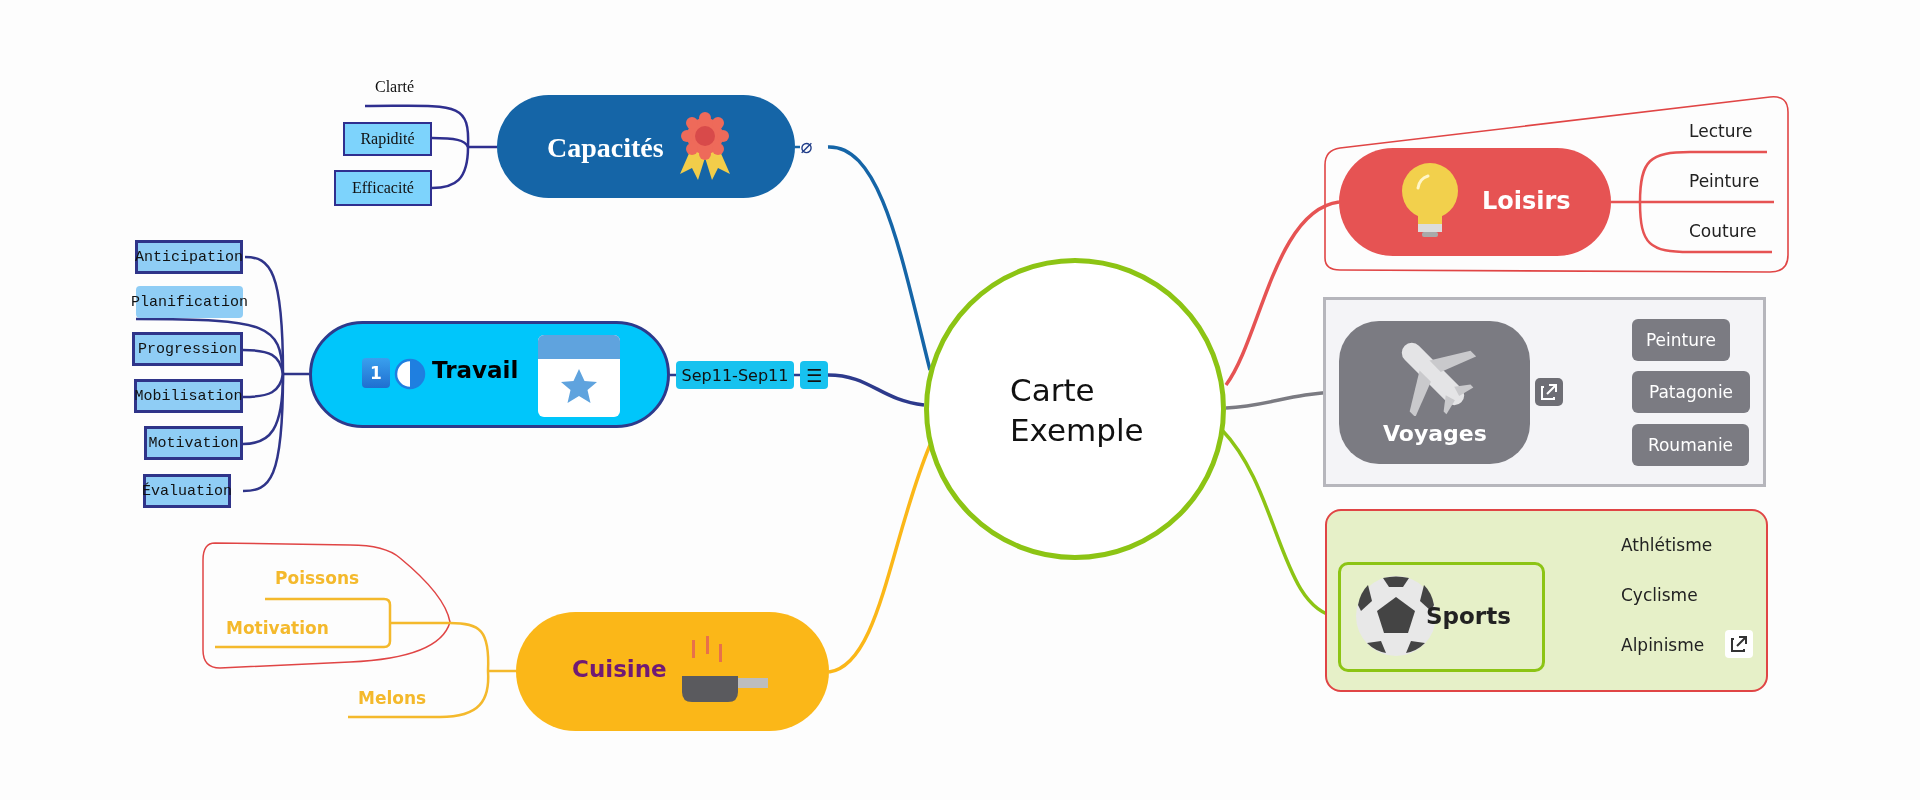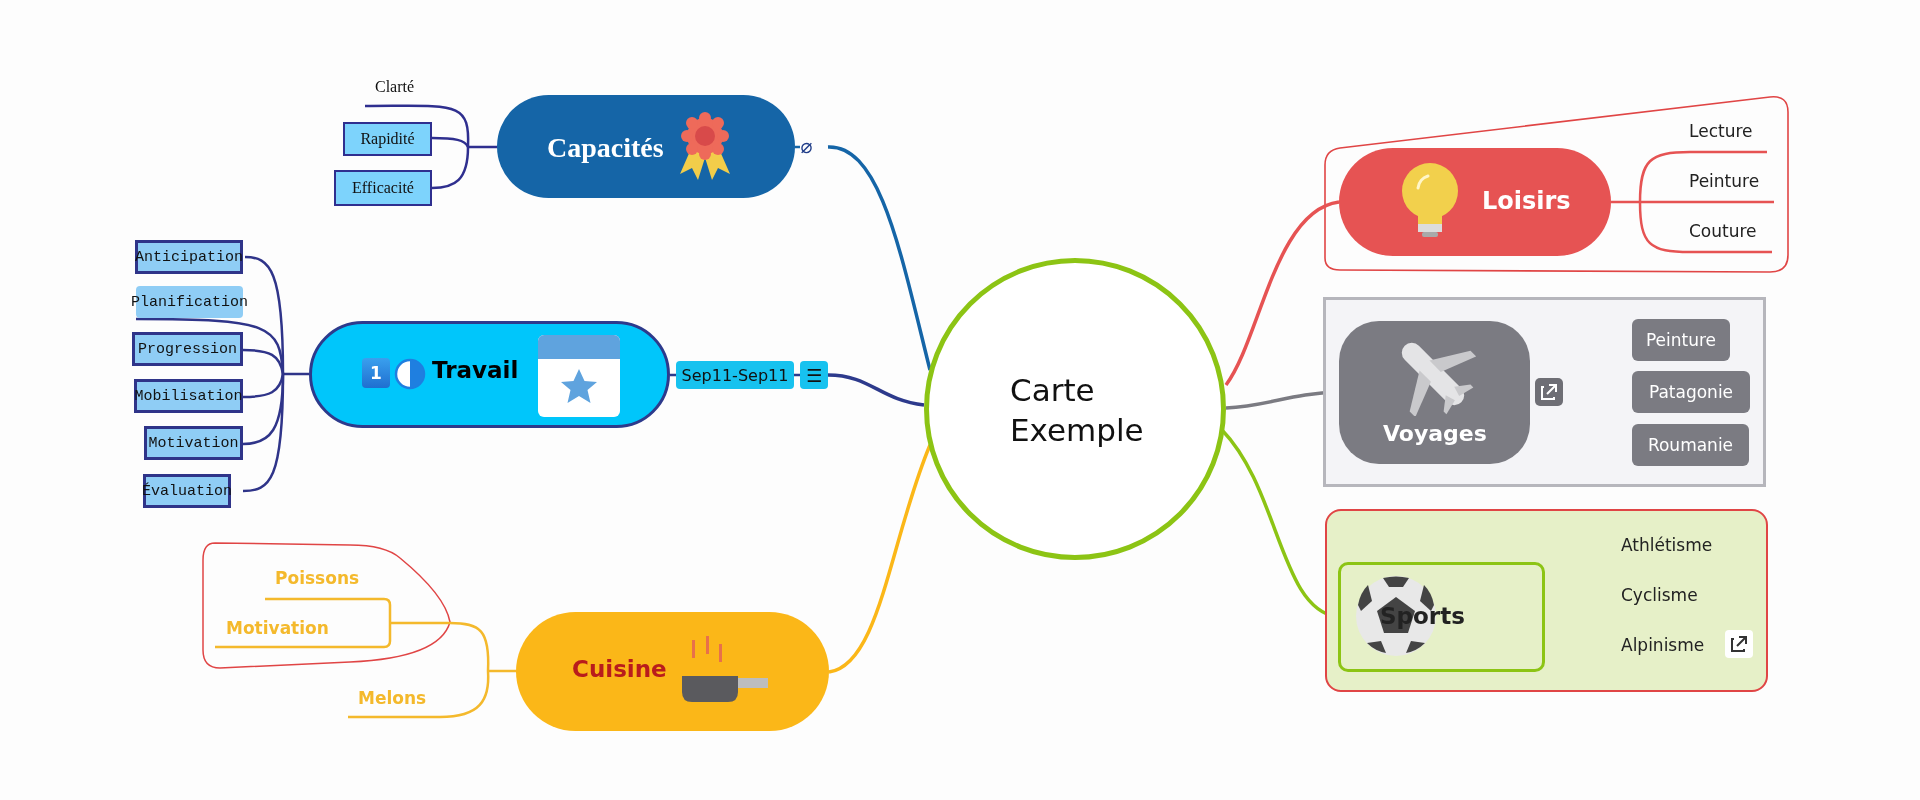--- a/index.html
+++ b/index.html
@@ -28,41 +28,41 @@
   #trav-label { left:432px; top:357px; font-weight:bold; font-size:23px; color:#000; }
   .blue-box { position:absolute; background:#8fcdf5; border:3px solid #2f3489; box-sizing:border-box;
               display:flex; align-items:center; justify-content:center; font-family:Liberation Mono, monospace; font-size:15px; color:#111; }
   #date-tag { left:676px; top:361px; width:118px; height:28px; background:#17c2ef; border-radius:4px;
               font-size:16px; color:#111; display:flex; align-items:center; justify-content:center; }
   #notes-tag { left:800px; top:361px; width:28px; height:28px; background:#17c2ef; border-radius:4px;
                display:flex; align-items:center; justify-content:center; font-size:18px; color:#111; }
 
   
   #cuis { left:516px; top:612px; width:313px; height:119px; background:#fbb718; border-radius:60px; }
-  #cuis-label { left:572px; top:656px; font-weight:bold; font-size:23px; color:#b91c1c; }
+  #cuis-label { left:572px; top:656px; font-weight:bold; font-size:23px; color:#701a75; }
   .yel-lbl { position:absolute; color:#f4b92c; font-weight:bold; font-size:17px; }
 
   
   #lois { left:1339px; top:148px; width:272px; height:108px; background:#e65353; border-radius:55px; }
   #lois-label { left:1482px; top:187px; font-weight:bold; font-size:24px; color:#fff; }
   .plain-lbl { position:absolute; font-size:17px; color:#222; }
 
   
   #voy-boundary { left:1323px; top:297px; width:443px; height:190px; border:3px solid #b6b6bc; background:#f4f4f7; box-sizing:border-box; }
   #voy { left:1339px; top:321px; width:191px; height:143px; background:#7b7b82; border-radius:40px; }
   #voy-label { left:1383px; top:421px; font-weight:bold; font-size:22px; color:#fff; }
   .grey-box { position:absolute; background:#7b7b82; border-radius:6px; color:#fff; font-size:17px;
               display:flex; align-items:center; justify-content:center; }
   #voy-link { left:1535px; top:378px; width:28px; height:28px; background:#6e6e75; border-radius:5px; }
 
   
   #sp-boundary { left:1325px; top:509px; width:443px; height:183px; border:2px solid #e04545; background:#e6f0c8;
                  border-radius:16px; box-sizing:border-box; }
   #sp { left:1338px; top:562px; width:207px; height:110px; border:3px solid #8cc414; border-radius:10px; background:#e6f0c8; }
-  #sp-label { left:1380px; top:603px; font-weight:bold; font-size:23px; color:#222; }
+  #sp-label { left:1426px; top:603px; font-weight:bold; font-size:23px; color:#222; }
   #sp-link { left:1725px; top:630px; width:28px; height:28px; background:#fff; border-radius:4px; }
 </style>
 </head>
 <body>
 
 <svg class="lines" viewBox="0 0 1920 800">
 
   <path d="M1340,148 Q1325,150 1325,165 L1325,258 Q1325,270 1340,270 L1770,272 Q1788,272 1788,255 L1788,112 Q1788,95 1770,97 Z" fill="none" stroke="#e04545" stroke-width="1.6"></path>
   <path d="M215,543 Q203,543 203,560 L203,650 Q203,668 220,668 L350,662 Q440,658 450,622 Q445,595 400,558 Q385,545 350,545 Z" fill="none" stroke="#e04545" stroke-width="1.5"></path>
 

